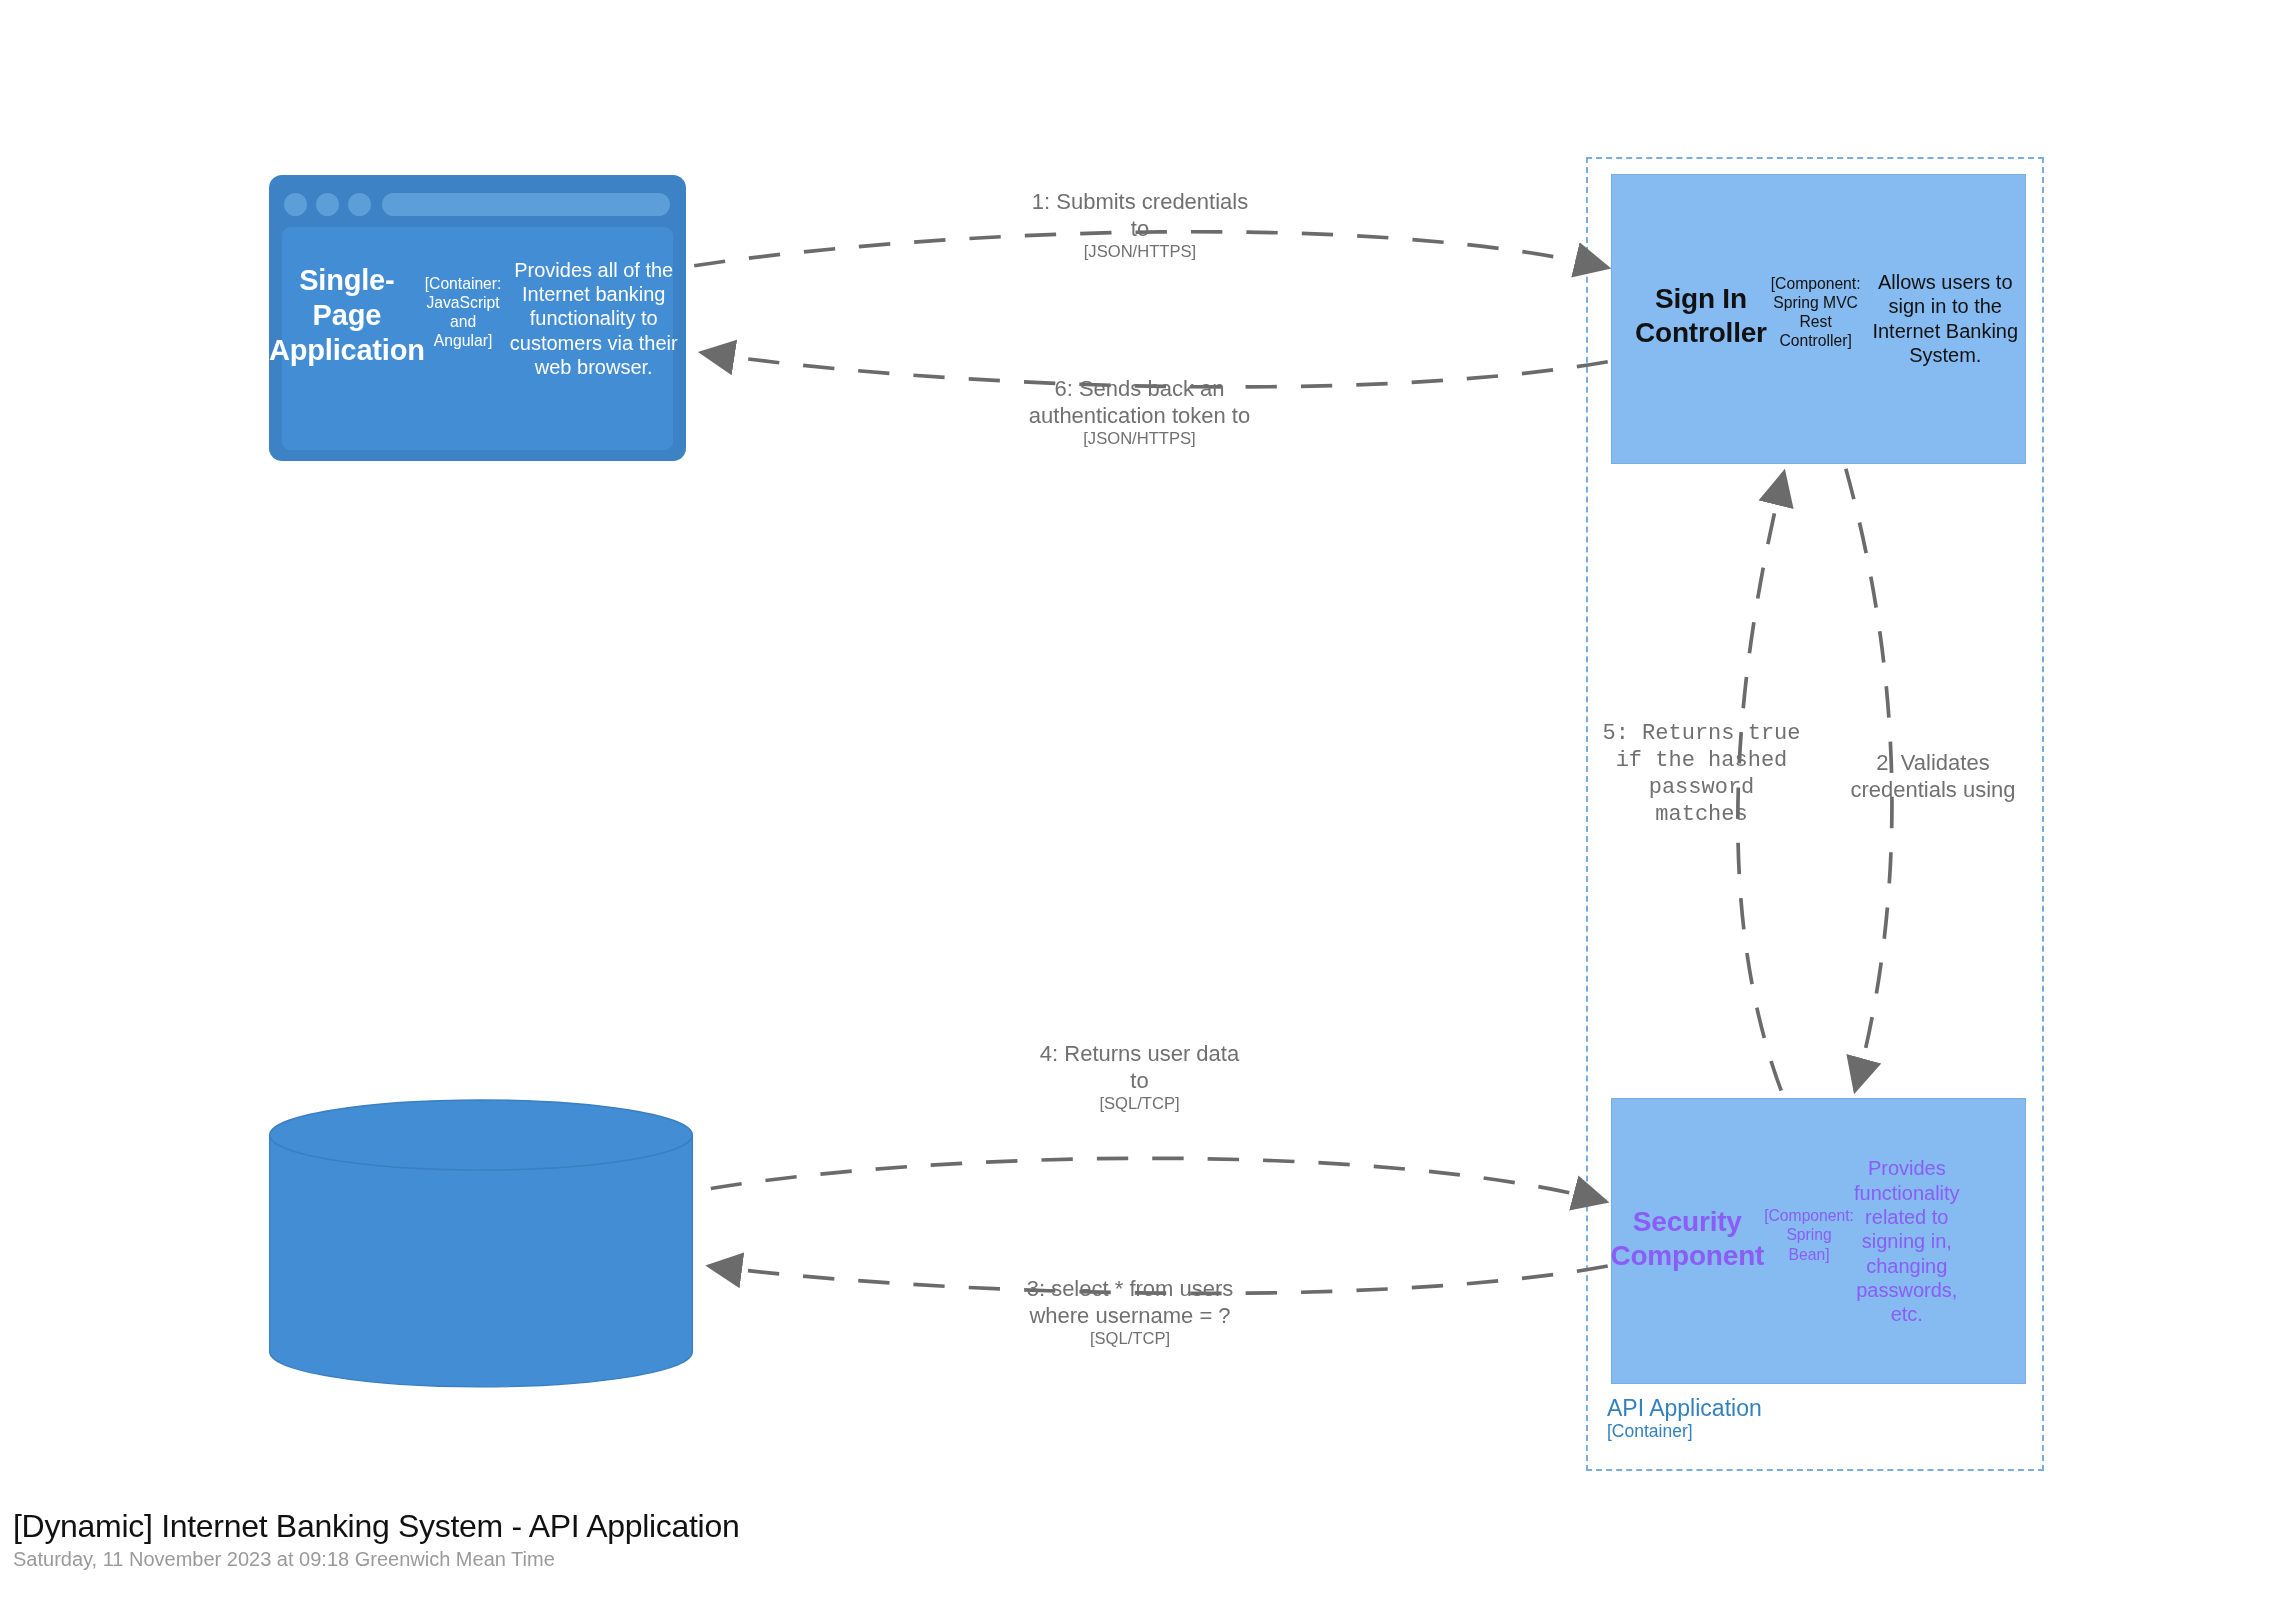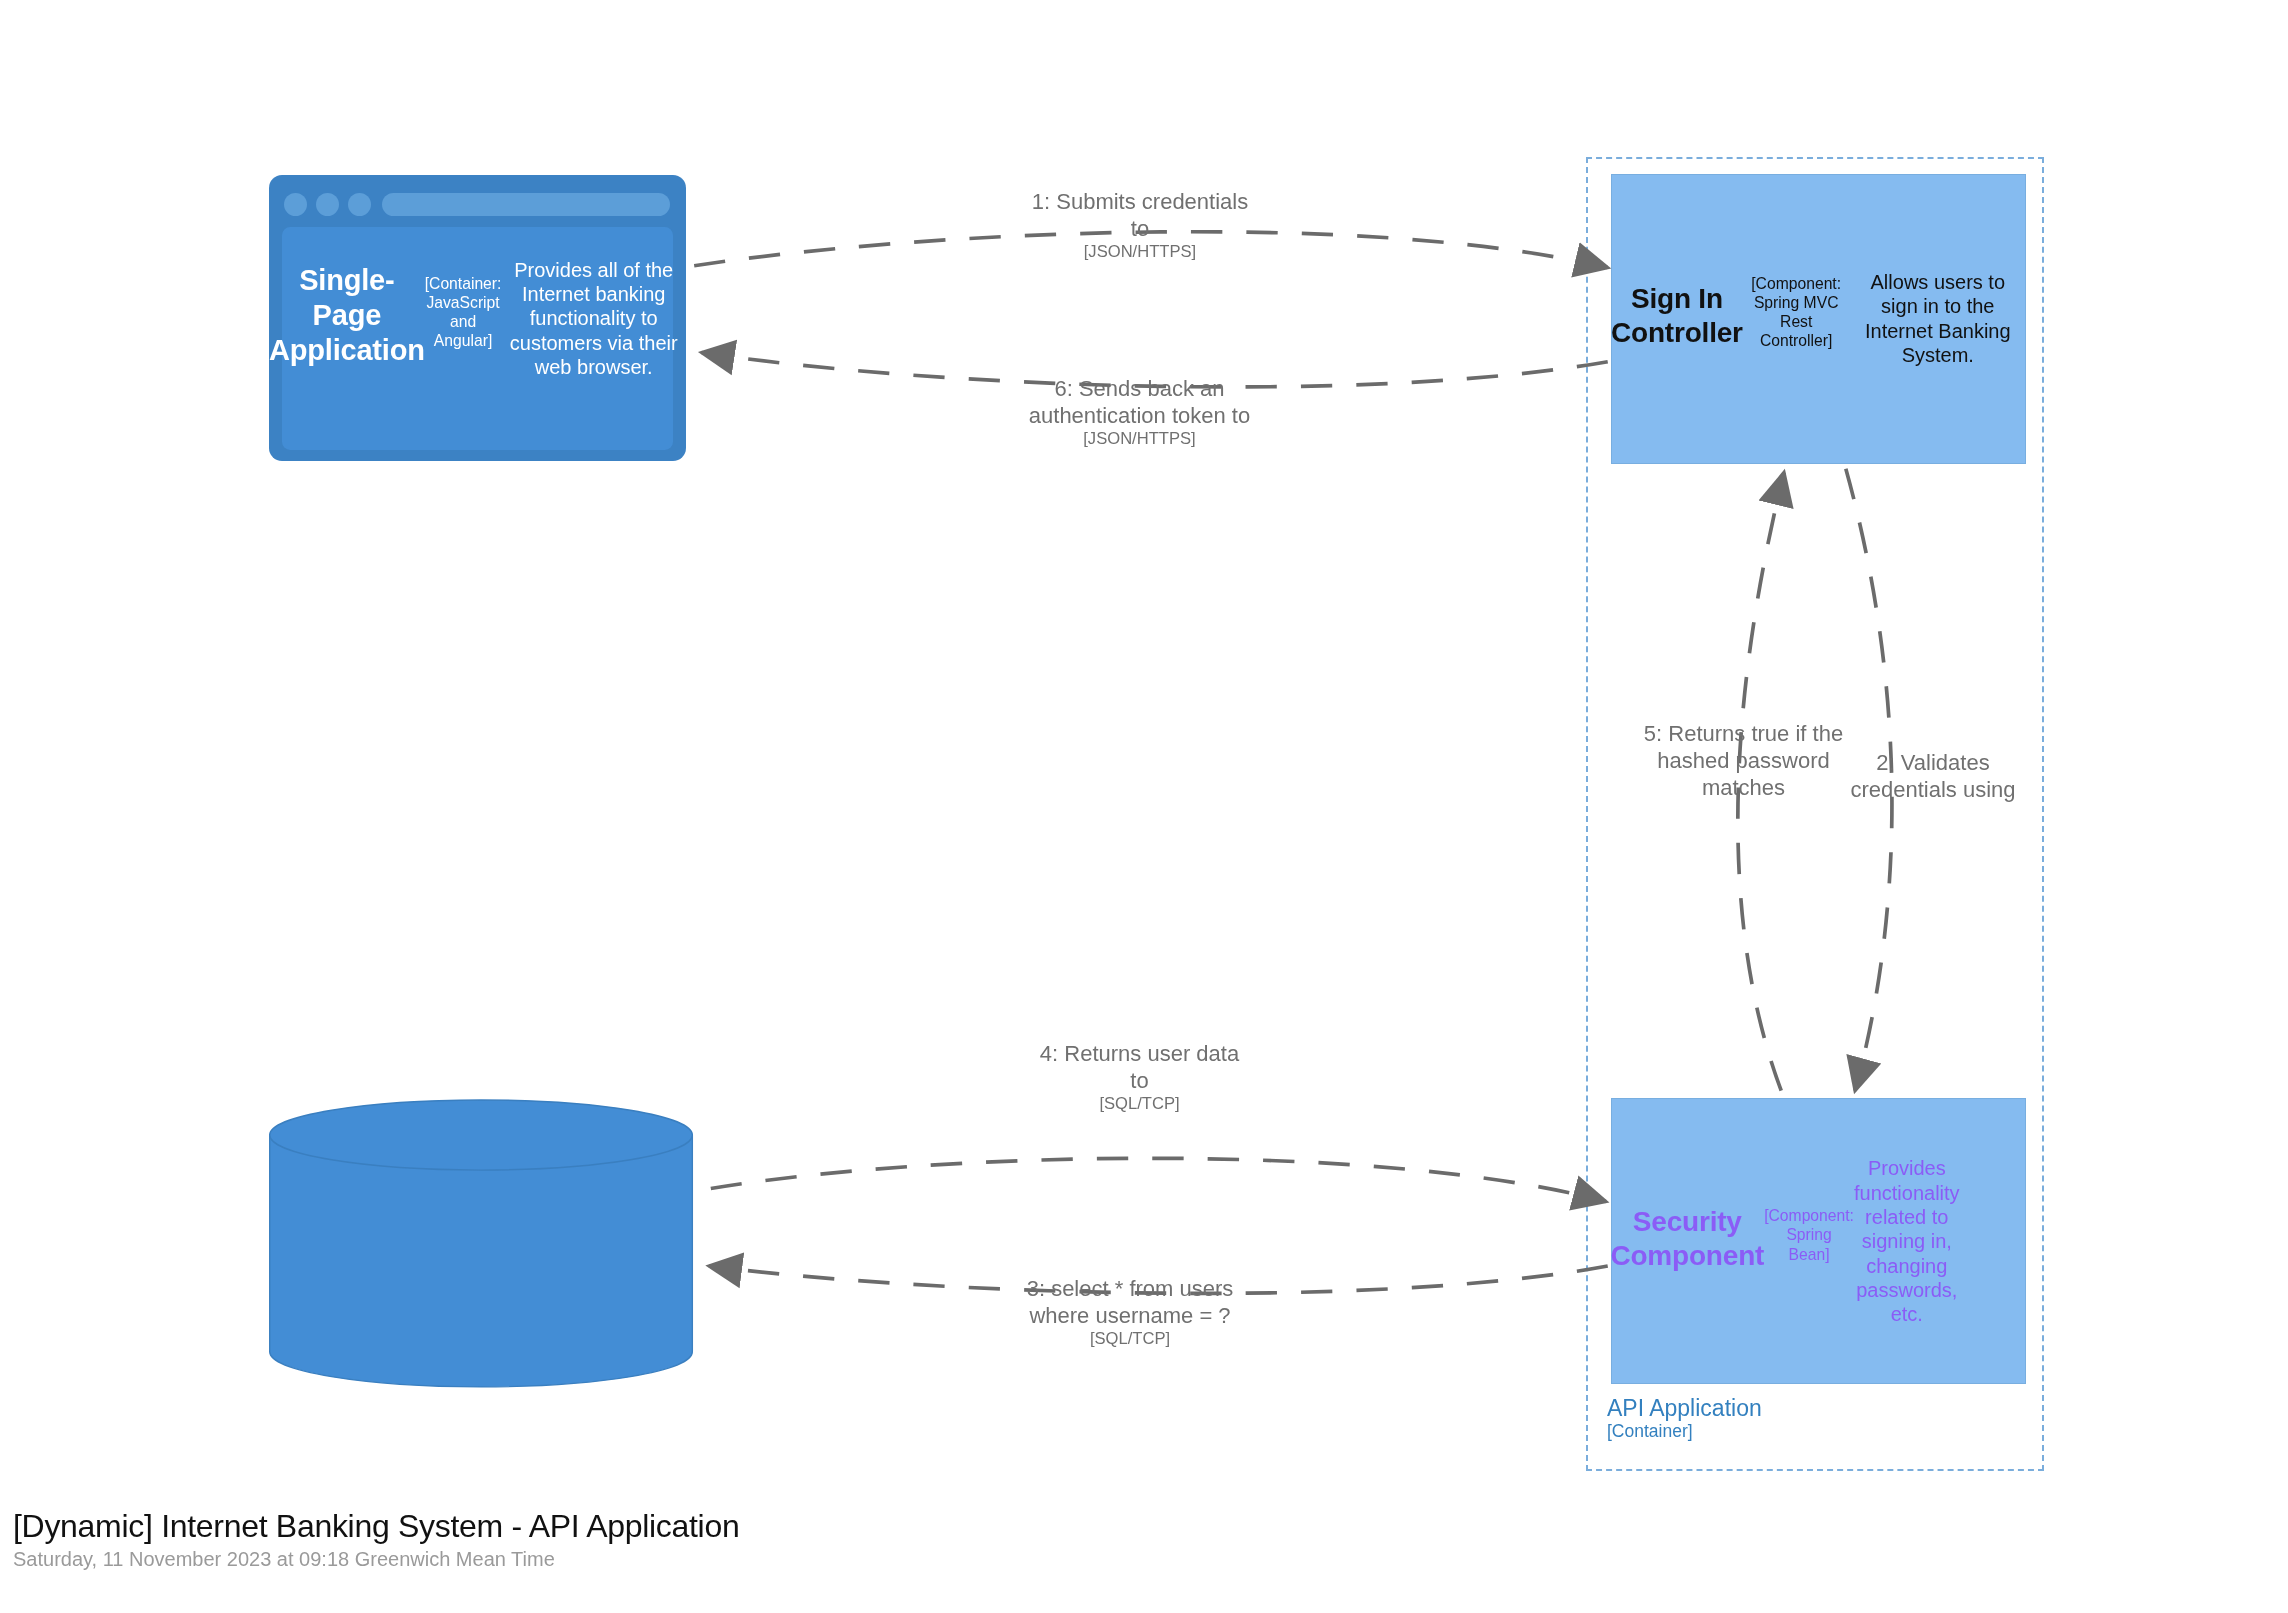--- a/index.html
+++ b/index.html
@@ -128,20 +128,21 @@
     border: 0.9px solid #78aee0;
     box-sizing: border-box;
   }
   #sic-box  { left: 1611px; top: 174px;  width: 415px; height: 290px; }
   #sec-box  { left: 1611px; top: 1098px; width: 415px; height: 286px; }
 
   #sic-labels {
     left: 1611px; top: 226px;
     width: 415px; height: 185px;
     color: #111111;
+    padding-left: 24px;
   }
   #sic-labels .n-title { font-size: 28px; margin-bottom: 5.5px; }
   #sic-labels .n-tech  { font-size: 15.7px; margin-bottom: 13px; }
   #sic-labels .n-desc  { font-size: 20px; }
 
   #sec-labels {
     left: 1611px; top: 1149px;
     width: 348px; height: 185px;
     color: #8b5cf6;
   }
@@ -154,21 +155,21 @@
     position: absolute;
     text-align: center;
     color: #707070;
     line-height: 1.23;
   }
   .rel-desc { font-size: 22px; }
   .rel-tech { font-size: 16.6px; }
 
   #rel1 { left: 1029px; top: 188px;  width: 222px; }
   #rel6 { left: 1024px; top: 375px;  width: 231px; }
-  #rel5 { left: 1643px; top: 720px;  width: 201px; }
+  #rel5 { left: 1601px; top: 720px;  width: 201px; font-family: Liberation Mono, monospace; }
   #rel2 { left: 1827px; top: 749px;  width: 212px; }
   #rel4 { left: 1038px; top: 1040px; width: 203px; }
   #rel3 { left: 1024px; top: 1275px; width: 212px; }
 
   
   #caption {
     position: absolute;
     left: 13px; top: 1506px;
     width: 1477px;
   }

